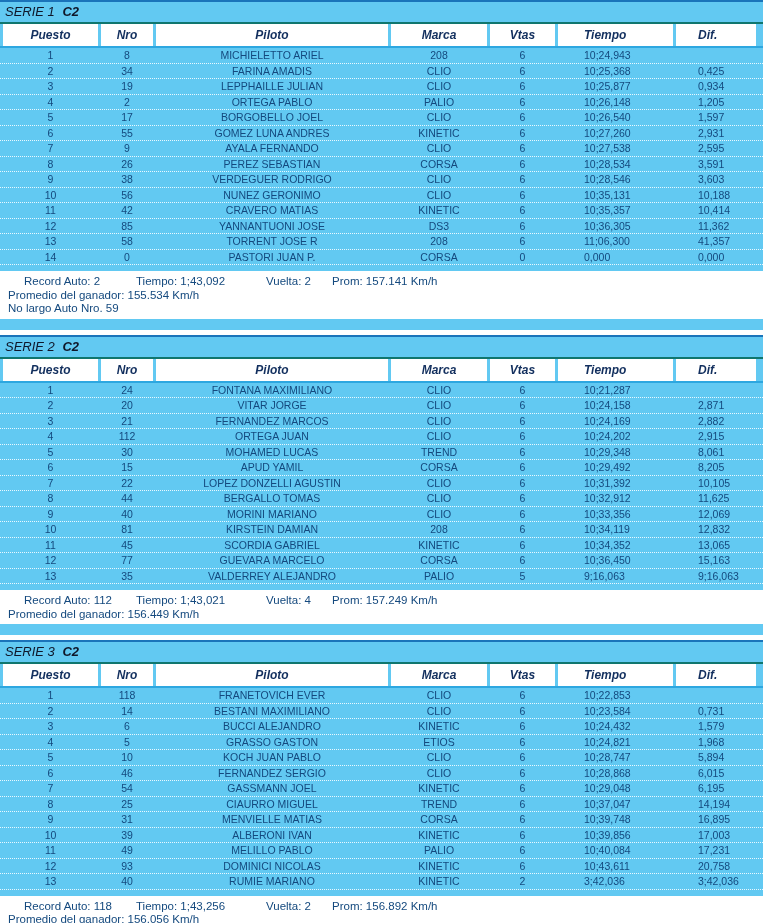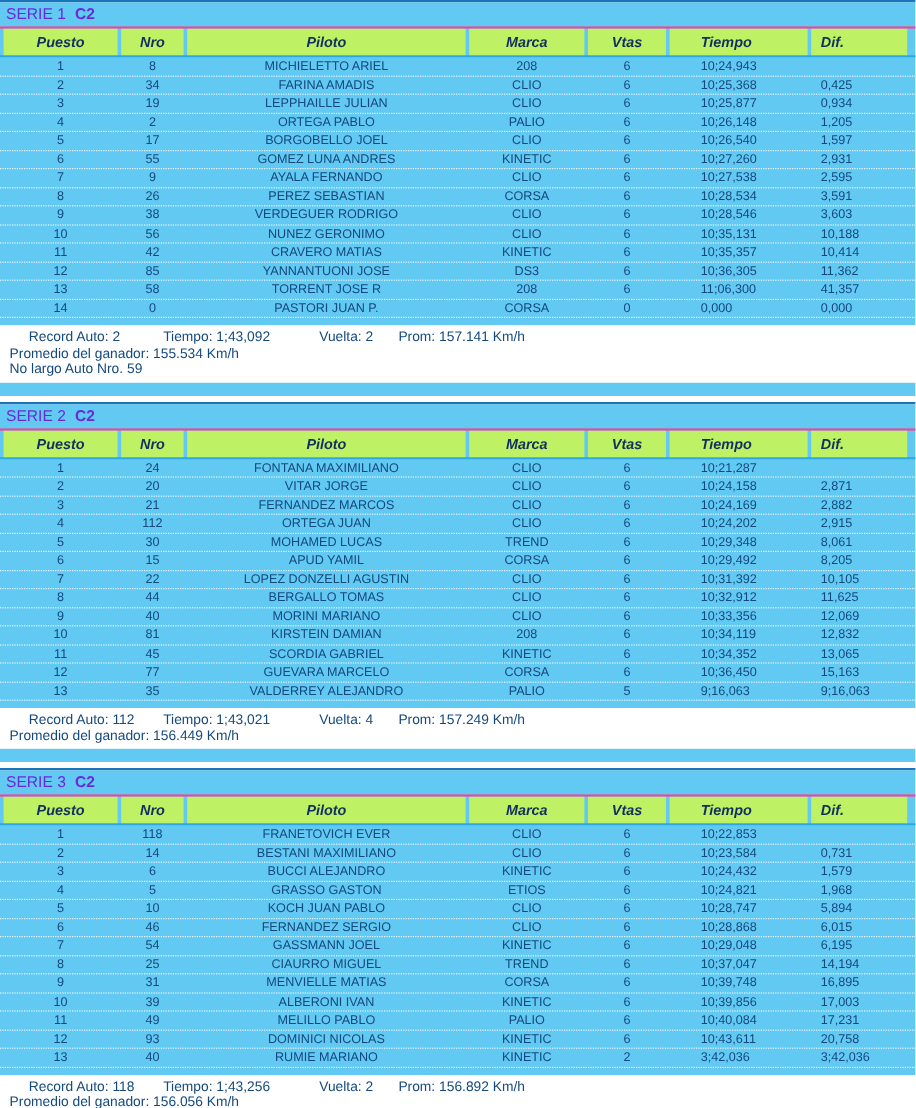--- a/index.html
+++ b/index.html
@@ -15,36 +15,37 @@
     background:#ffffff;
     border-top:2px solid #1a74ba;
     margin-bottom:5px;
   }
   .serie-title{
     background:#62c9f2;
     height:20px;
     line-height:20px;
     padding-left:5px;
     font-size:13px;
-    color:#6d28d9;
-    border-bottom:2px solid #ec4899;
+    font-style:italic;
+    color:#0f172a;
+    border-bottom:2px solid #0f766e;
     white-space:nowrap;
   }
   .serie-title .t-cls{font-weight:700;margin-left:4px;}
 
   
   .thead{
     display:flex;
     gap:3px;
     background:#62c9f2;
     padding:0 7px 0 3px;
     border-bottom:2px solid #2da7e0;
   }
   .th{
-    background:#bef264;
+    background:#ffffff;
     height:22px;
     line-height:22px;
     font-size:12px;
     font-weight:700;
     font-style:italic;
     color:#122f5e;
     text-align:center;
     overflow:hidden;
     white-space:nowrap;
   }
@@ -68,21 +69,21 @@
     white-space:nowrap;
   }
 
   
   .c0{flex:0 0 95px;}
   .c1{flex:0 0 52px;}
   .c2{flex:0 0 232px;}
   .c3{flex:0 0 96px;}
   .c4{flex:0 0 65px;}
   .c5{flex:0 0 115px;text-align:left;padding-left:26px;box-sizing:border-box;}
-  .c6{flex:1 1 auto;text-align:left;padding-left:8px;box-sizing:border-box;}
+  .c6{flex:1 1 auto;text-align:left;padding-left:22px;box-sizing:border-box;}
 
   .pad-strip{height:6px;background:#62c9f2;}
 
   
   .tfoot{
     background:#ffffff;
     padding:4px 0 3px 8px;
     color:#14497e;
     font-size:11.5px;
     line-height:13.5px;

